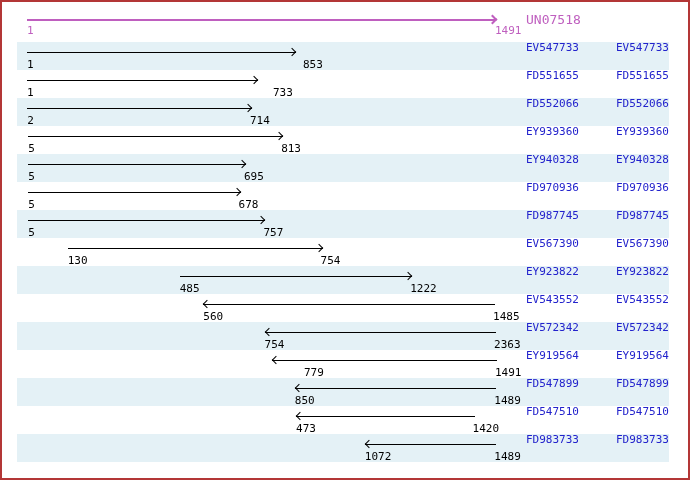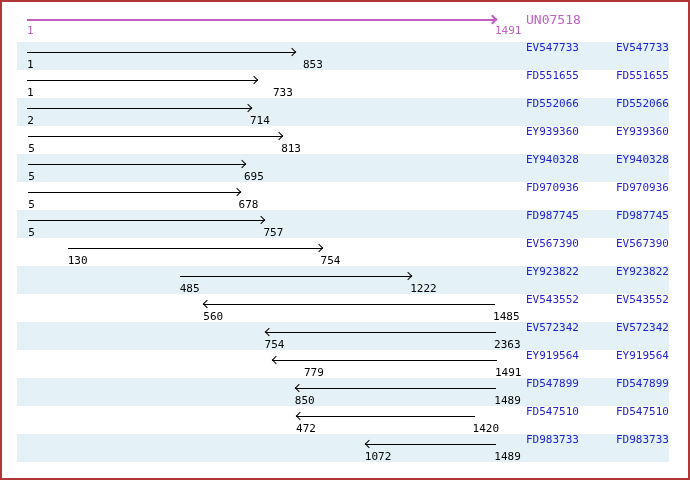--- a/index.html
+++ b/index.html
@@ -161,21 +161,21 @@
     <div class="aline" style="left: 277.805px; width: 201.564px;"></div>
     <span class="head l" style="left: 278.805px;"></span>
     <span class="coord c-start" style="left: 277.805px;">850</span>
     <span class="coord c-end" style="left: 477.369px;">1489</span>
     <a class="acc acc1">FD547899</a>
     <a class="acc acc2">FD547899</a>
   </div>
       <div class="row" style="top: 404px;">
     <div class="aline" style="left: 279.067px; width: 178.537px;"></div>
     <span class="head l" style="left: 280.067px;"></span>
-    <span class="coord c-start" style="left: 279.067px;">472</span>
+    <span class="coord c-start" style="left: 279.067px;">473</span>
     <span class="coord c-end" style="left: 455.604px;">1420</span>
     <a class="acc acc1">FD547510</a>
     <a class="acc acc2">FD547510</a>
   </div>
       <div class="row stripe" style="top: 432px;">
     <div class="aline" style="left: 347.832px; width: 131.537px;"></div>
     <span class="head l" style="left: 348.832px;"></span>
     <span class="coord c-start" style="left: 347.832px;">1072</span>
     <span class="coord c-end" style="left: 477.369px;">1489</span>
     <a class="acc acc1">FD983733</a>

